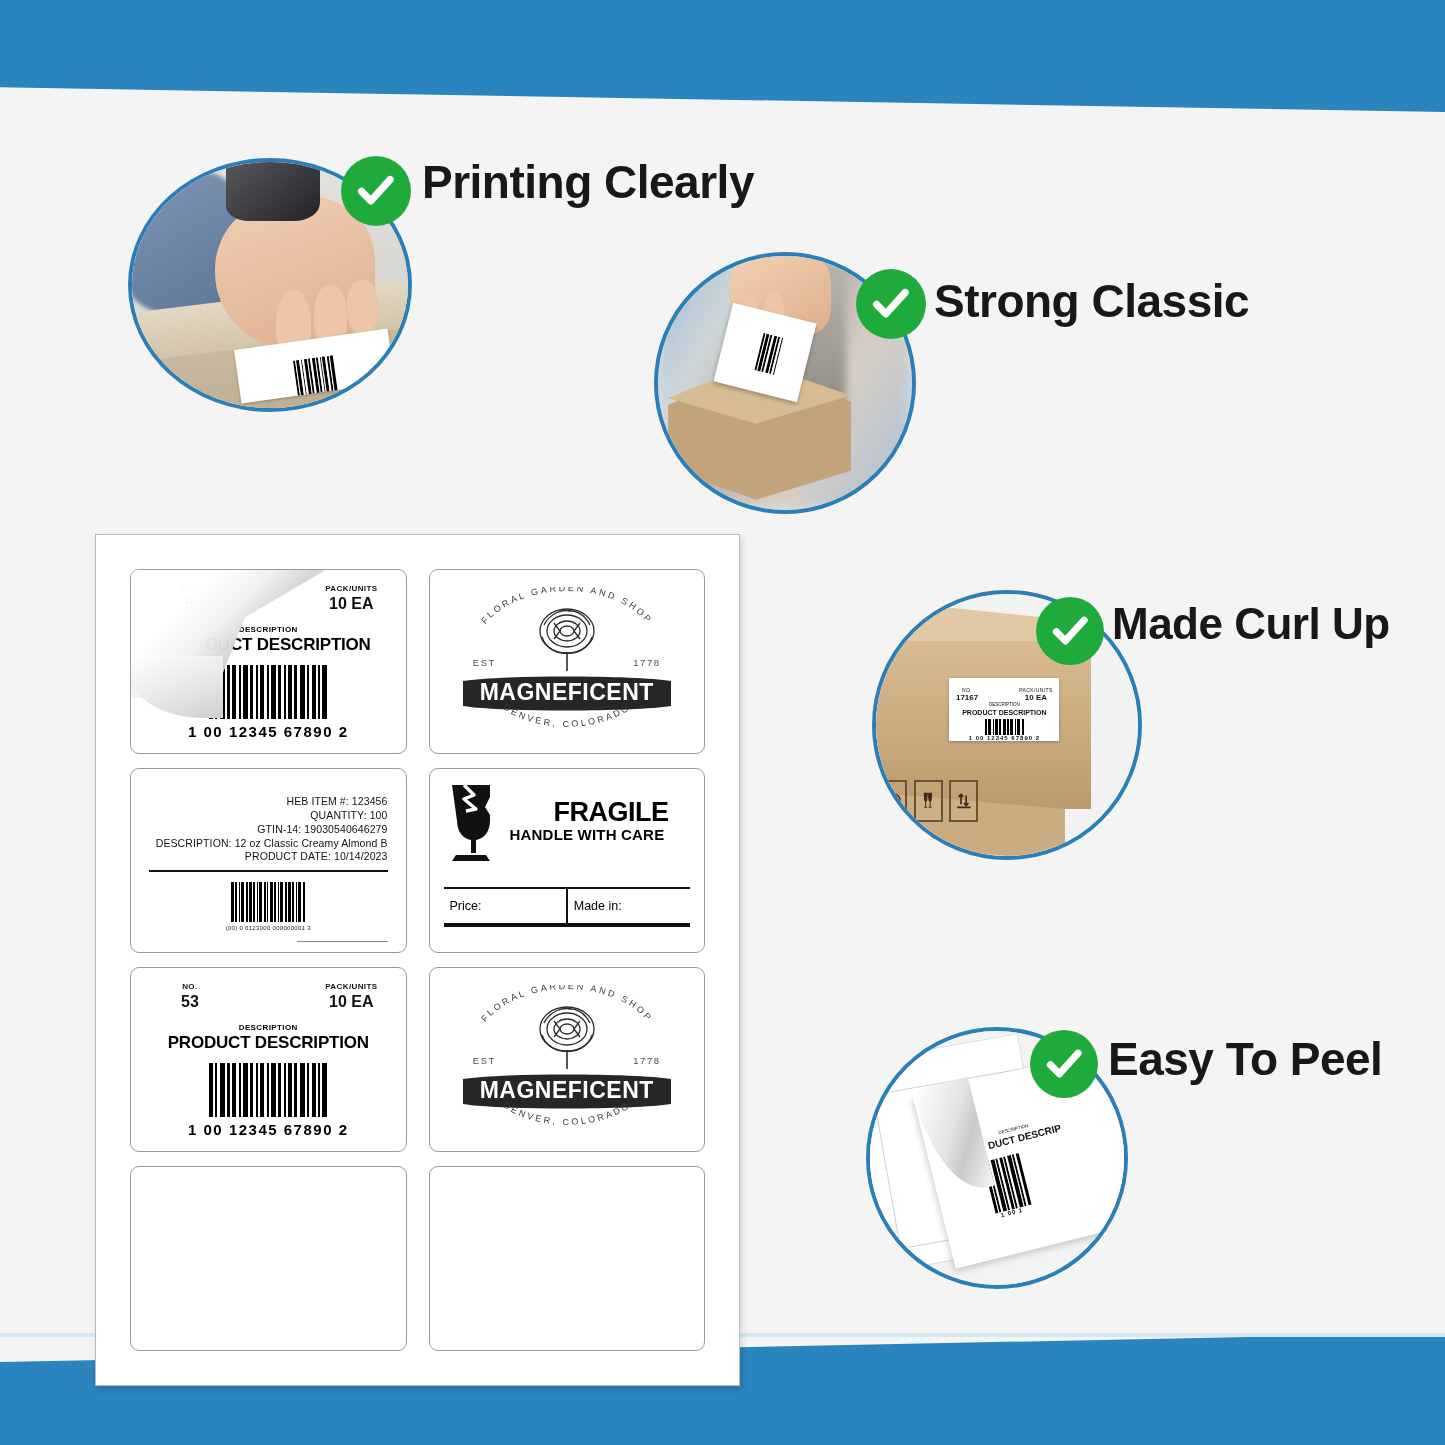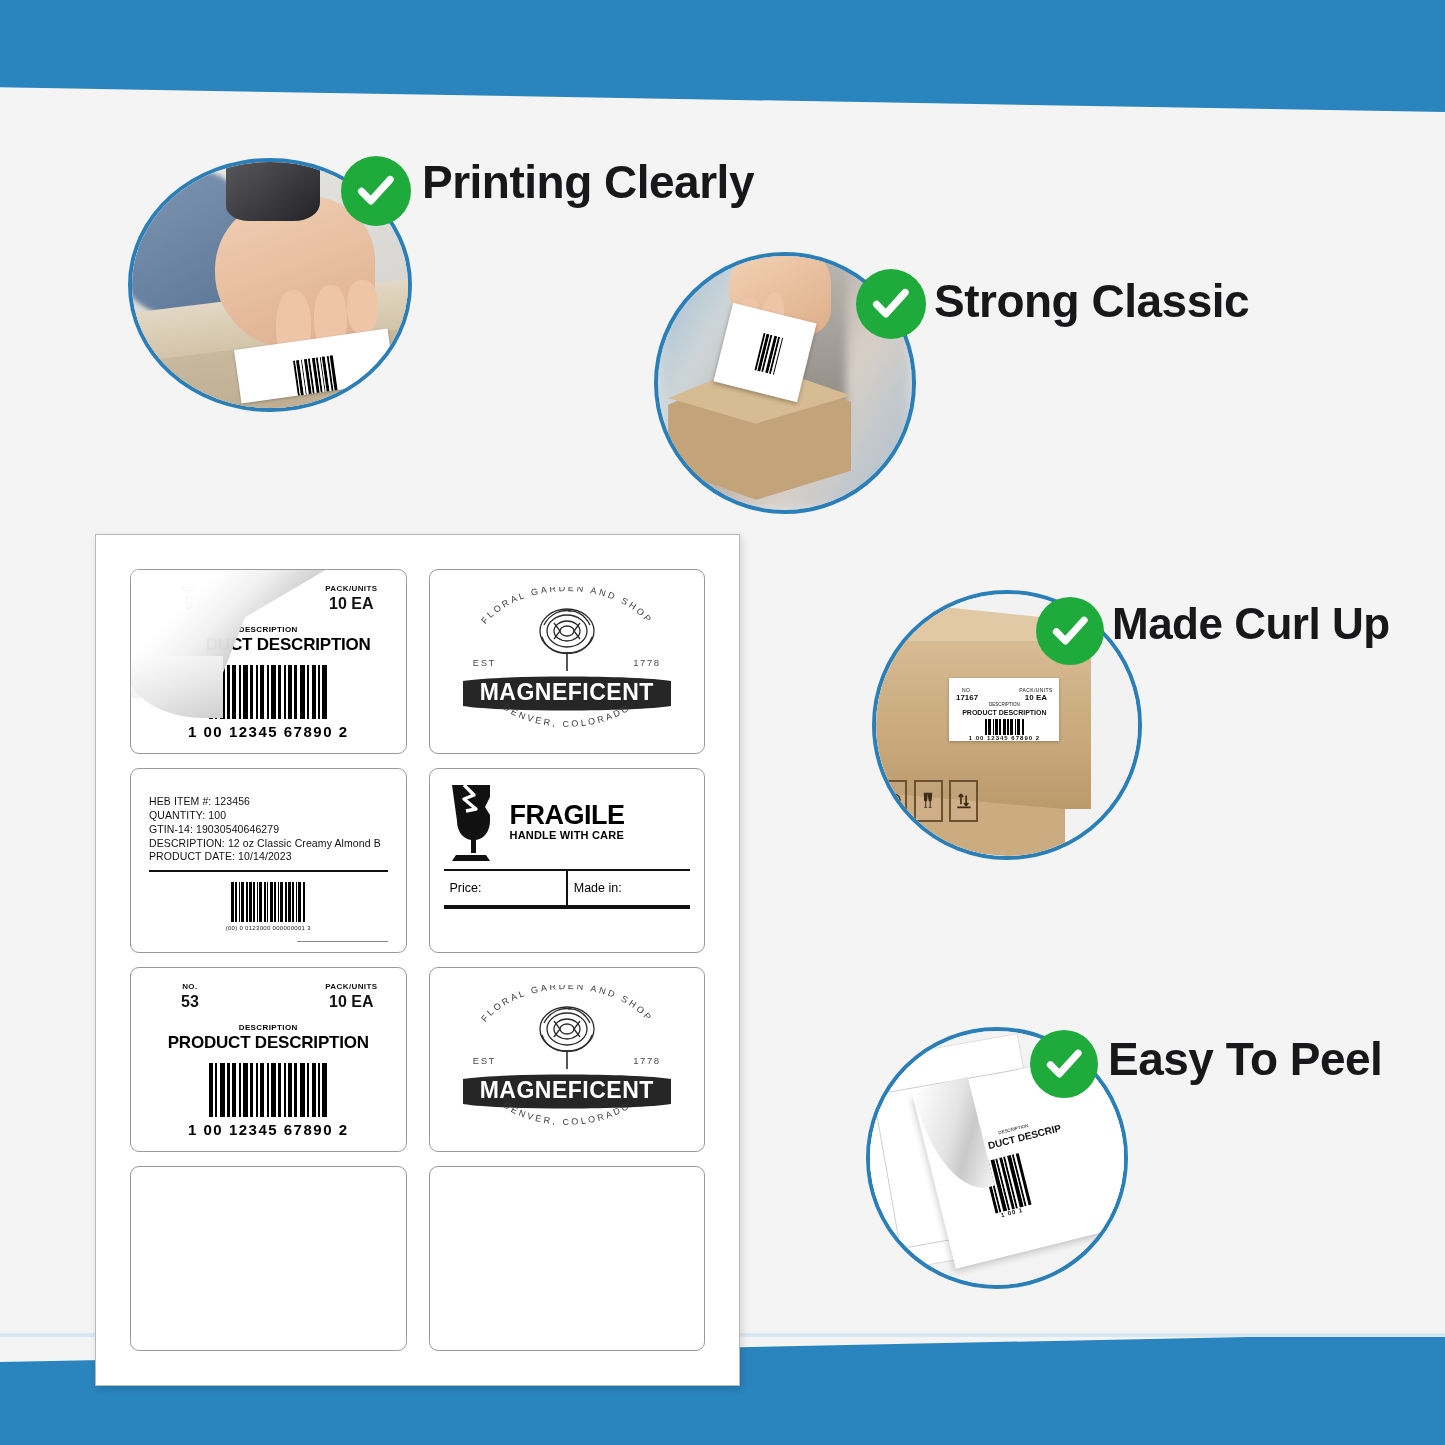--- a/index.html
+++ b/index.html
@@ -154,21 +154,21 @@
     opacity:.97; pointer-events:none; z-index:3;
   }
   .peelcorner2{
     position:absolute; left:-4px; top:86px; width:96px; height:62px;
     background:linear-gradient(160deg,#ffffff,#e8e8e8 55%,#cfcfcf);
     border-radius:0 0 0 80%; z-index:3; pointer-events:none;
   }
 
   
   .lab-heb{ padding:26px 18px 10px; }
-  .lab-heb .line{ font-size:10.5px; color:#111; line-height:1.32; letter-spacing:.1px; }
+  .lab-heb .line{ font-size:10.5px; color:#111; line-height:1.32; letter-spacing:.1px;text-align:right; }
   .lab-heb .rule{ height:2px; background:#111; margin:6px 0 10px; }
   .lab-heb .bcwrap{ display:flex; justify-content:center; }
   .lab-heb .bcnum{ text-align:center; font-size:6px; letter-spacing:.3px; margin-top:3px; color:#222; }
   .lab-heb .footrule{ height:1px; background:#888; width:38%; margin:10px 0 0 auto; }
 
   
   .lab-mag{ display:flex; align-items:center; justify-content:center; height:100%; }
   .magwrap{ position:relative; width:216px; height:150px; }
   .arc-top, .arc-bot{ position:absolute; left:0; width:100%; }
   .arc-top{ top:0; height:74px; }
@@ -184,23 +184,23 @@
   .ribbon .rtext{
     position:absolute; inset:0; display:flex; align-items:center; justify-content:center;
     color:#fff; font-size:23px; font-weight:bold; letter-spacing:.5px;
   }
 
   
   .lab-fr{ padding:12px 14px 8px; display:flex; flex-direction:column; height:100%; }
   .fr-top{ display:flex; align-items:center; gap:12px; }
   .fr-glass{ width:54px; height:80px; flex:none; }
   .fr-txt{ flex:1; }
-  .fr-big{ font-size:27px; font-weight:bold; letter-spacing:-.5px; line-height:1; }
-  .fr-sub{ font-size:11px; font-weight:bold; letter-spacing:.2px; }
-  .fr-rows{ margin-top:8px; }
+  .fr-big{ font-size:27px; font-weight:bold; letter-spacing:-.5px; line-height:1;margin-left:44px; }
+  .fr-sub{ font-size:15px; font-weight:bold; letter-spacing:.2px; }
+  .fr-rows{ margin-top:26px; }
   .fr-hr{ height:2px; background:#111; }
   .fr-r1{ display:flex; height:34px; }
   .fr-r1 > div{ flex:1; display:flex; align-items:center; padding-left:6px; font-size:12.5px; }
   .fr-r1 > div:first-child{ border-right:2px solid #111; }
   .fr-r2{ height:34px; display:flex; align-items:center; padding-left:6px; font-size:12.5px; }
 </style>
 </head>
 <body>
 
 <div class="band-top-inner"></div>

